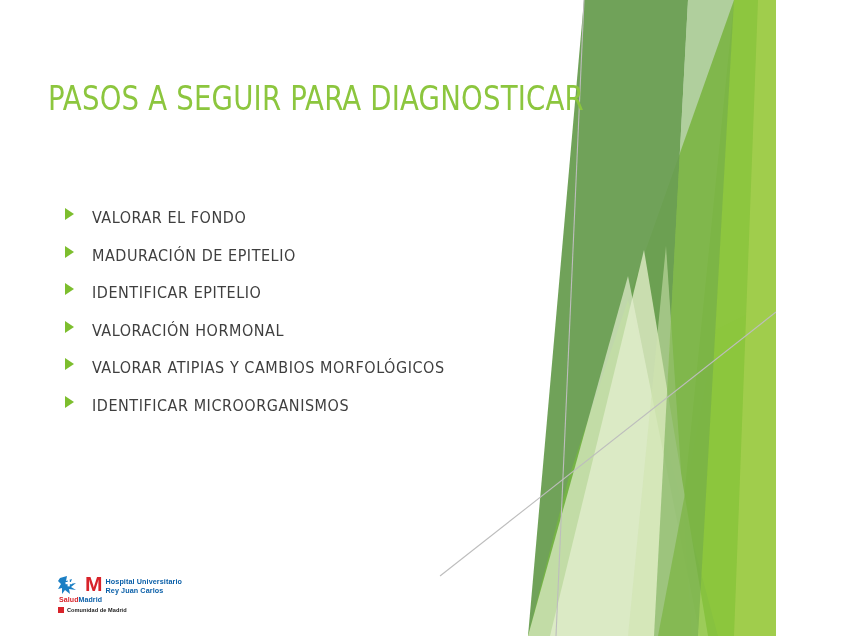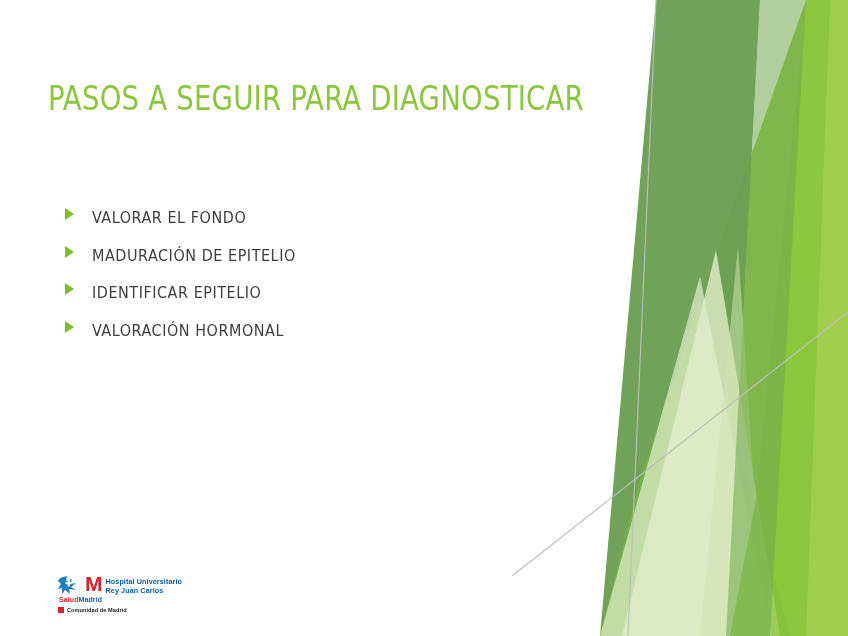--- a/index.html
+++ b/index.html
@@ -5,21 +5,21 @@
   html, body {
     margin: 0;
     padding: 0;
     background: #ffffff;
   }
   body {
     font-family: "Liberation Sans", sans-serif;
   }
   .slide {
     position: relative;
-    width: 848px;
+    width: 776px;
     height: 636px;
     background: #ffffff;
     overflow: hidden;
   }
 
   
   .bg-art {
     position: absolute;
     top: 0; right: 0;
     width: 848px;
@@ -198,21 +198,33 @@
       <span class="bullet-text">IDENTIFICAR EPITELIO</span>
     </div>
 
     <div class="bullet-row">
       <span class="bullet-marker">
           <span class="tri"></span>
         </span>
       <span class="bullet-text">VALORACIÓN HORMONAL</span>
     </div>
 
-
+    <div class="bullet-row">
+      <span class="bullet-marker">
+          <span class="tri"></span>
+        </span>
+      <span class="bullet-text">VALORAR ATIPIAS Y CAMBIOS MORFOLÓGICOS</span>
+    </div>
+
+    <div class="bullet-row">
+      <span class="bullet-marker">
+          <span class="tri"></span>
+        </span>
+      <span class="bullet-text">IDENTIFICAR MICROORGANISMOS</span>
+    </div>
 
   </div>
 
   <div class="logo">
     <div class="logo-top">
       <svg class="logo-emblem" width="26" height="20" viewBox="0 0 26 20" aria-hidden="true">
         <path d="M2 3 L9 1 L8 6 L14 4 L12 9 L18 8 L13 12 L18 15 L11 14 L12 19 L7 15 L4 19 L4 13 L0 14 L3 9 L0 6 Z" fill="#1b7fc4"></path>
         <rect x="7.5" y="7" width="6.5" height="2.2" fill="#ffffff"></rect>
         <rect x="9.6" y="4.9" width="2.2" height="6.5" fill="#ffffff"></rect>
       </svg>

